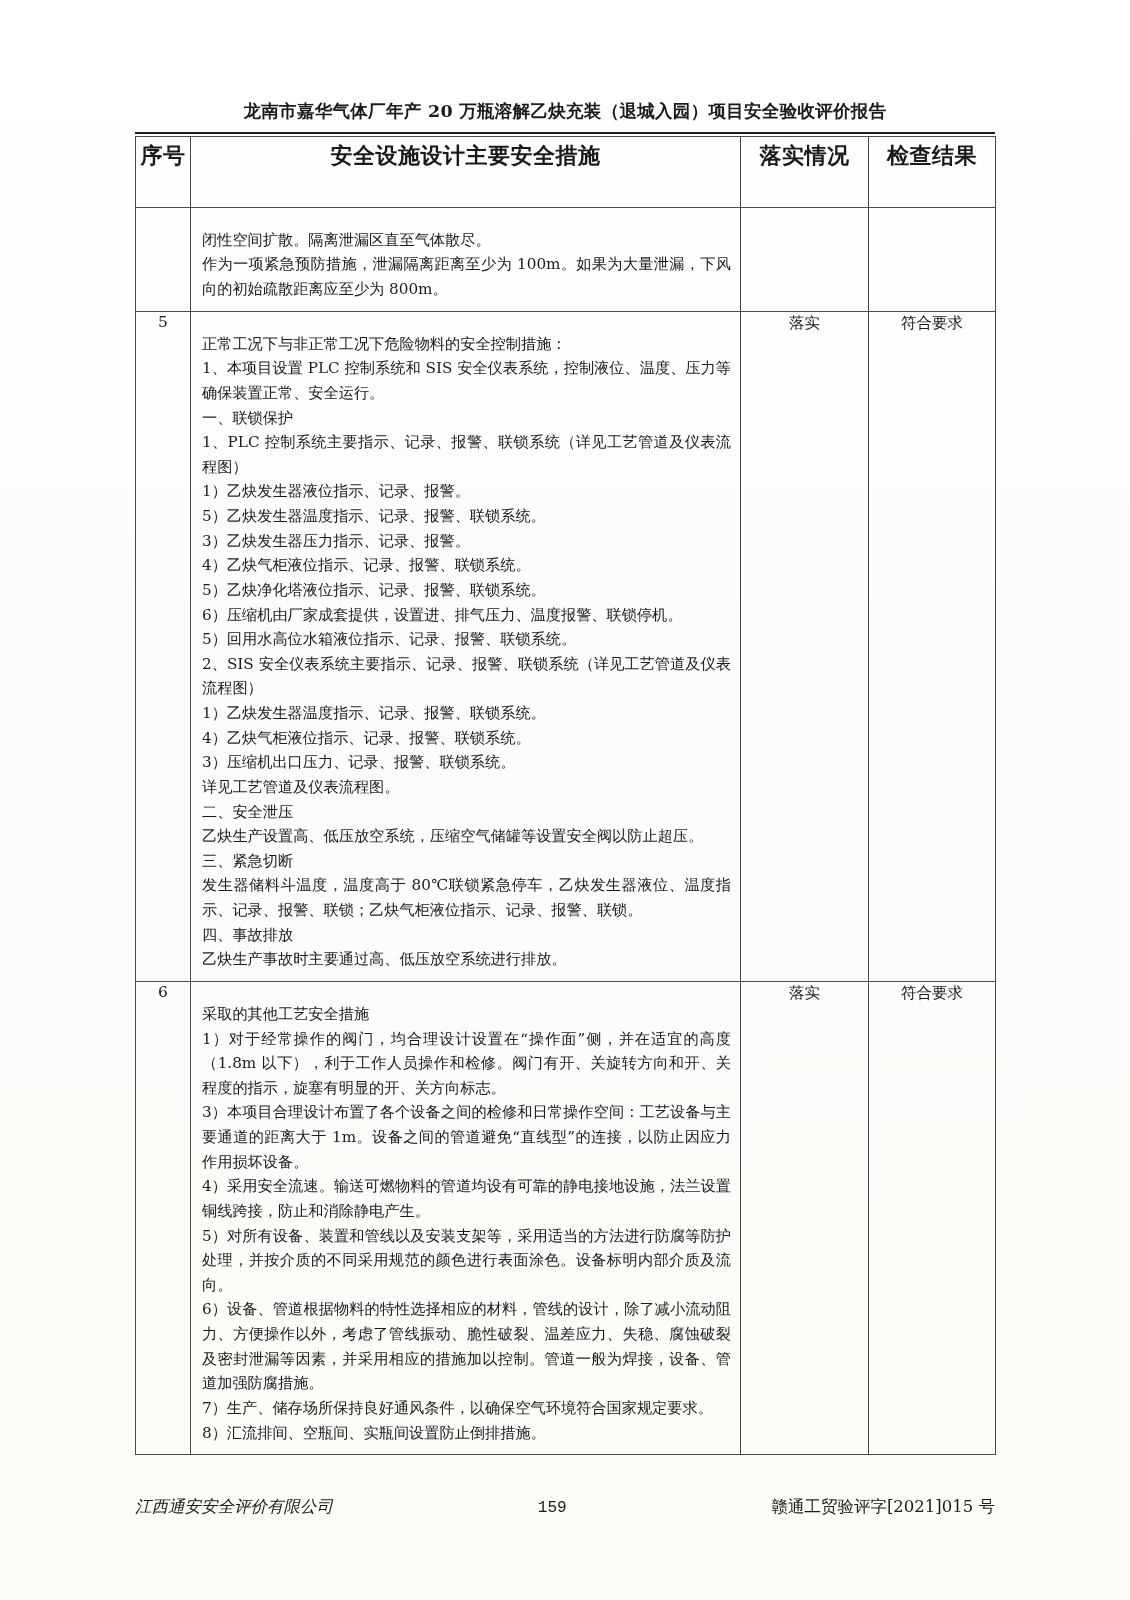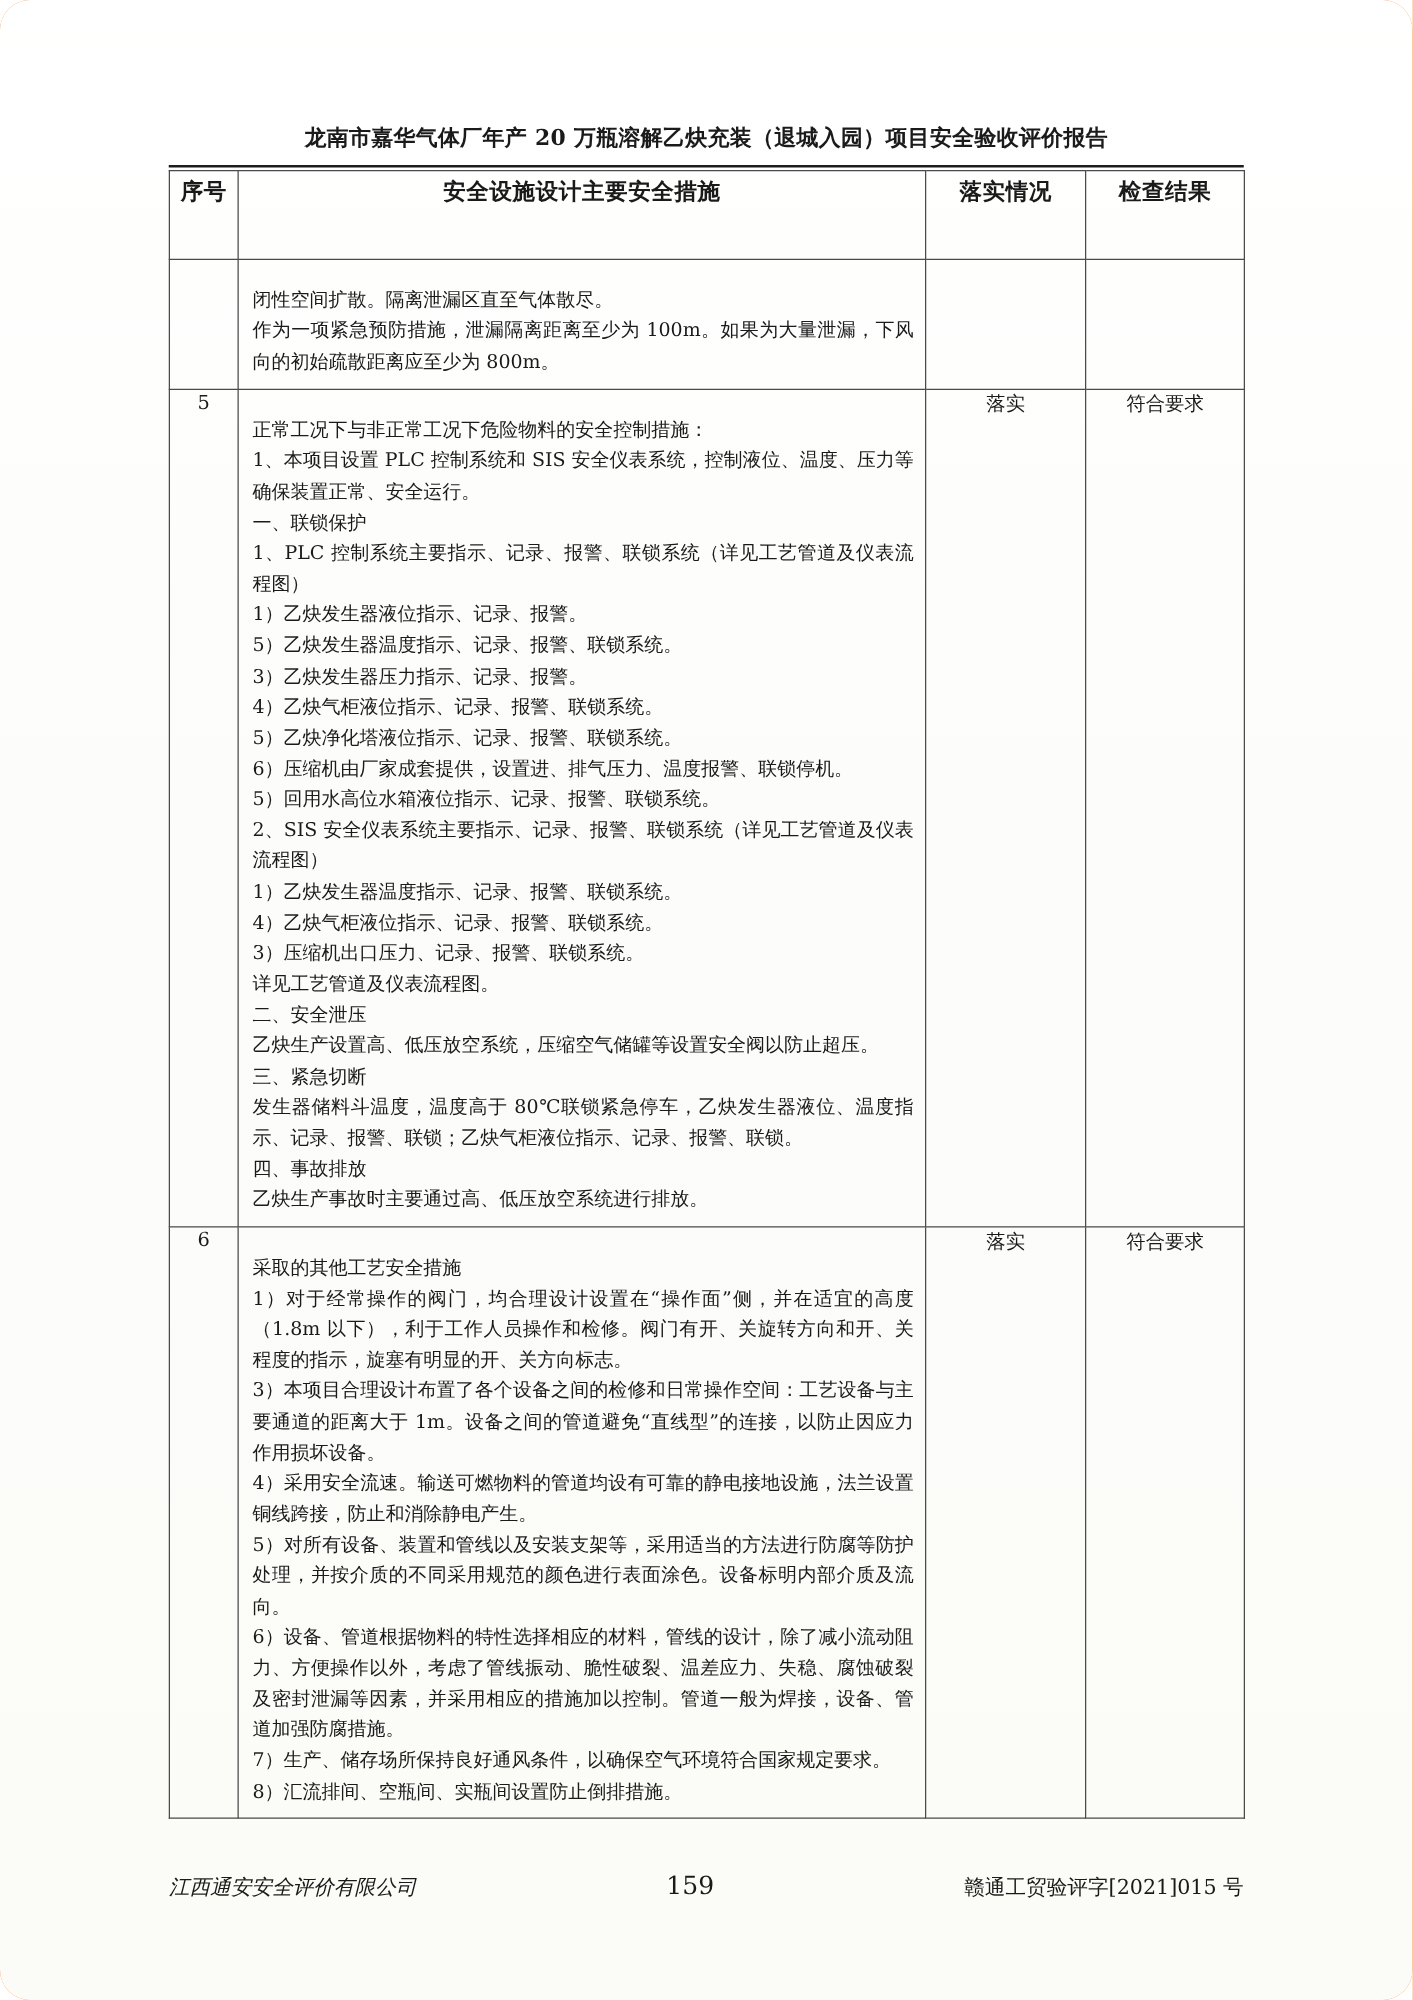--- a/index.html
+++ b/index.html
@@ -4,25 +4,24 @@
 <style>
   html, body {
     margin: 0;
     padding: 0;
     background: #ffffff;
   }
   .page {
     position: relative;
     width: 1130px;
     height: 1600px;
-    background: #f97316;
+    background: #86efac;
     overflow: hidden;
     font-family: "DejaVu Serif", "Liberation Serif", serif;
     color: #1a1a1a;
-    border-radius: 24px;
   }
   
   .page::before {
     content: "";
     position: absolute;
     inset: 0;
     background: linear-gradient(180deg, #ffffff 0%, #fcfcfa 40%, #fbfbf8 100%);
     pointer-events: none;
     z-index: 0;
   }
@@ -64,21 +63,21 @@
     background: transparent;
   }
   col.c-no      { width: 55px; }
   col.c-measure { width: 550px; }
   col.c-impl    { width: 128px; }
   col.c-result  { width: 127px; }
 
   thead th {
     text-align: center;
     vertical-align: middle;
-    font-size: 18px;
+    font-size: 22px;
     font-weight: bold;
     height: 62px;
     padding: 4px 2px;
     letter-spacing: 0.5px;
   }
 
   td.no-cell,
   td.impl-cell,
   td.result-cell {
     text-align: center;
@@ -106,21 +105,21 @@
     left: 135px;
     top: 1496px;
     width: 860px;
     display: flex;
     align-items: baseline;
     justify-content: space-between;
     font-size: 16.5px;
     z-index: 1;
   }
   .footer-left  { text-align: left; font-style: italic; }
-  .footer-center{ flex: 0 0 auto; font-size: 20px; }
+  .footer-center{ flex: 0 0 auto; font-size: 16px; font-family: Liberation Mono, monospace; }
   .footer-right { }
 </style>
 </head>
 <body>
 
 <div class="page">
 
   <div class="sheet">
 
     <div class="doc-header">龙南市嘉华气体厂年产 20 万瓶溶解乙炔充装（退城入园）项目安全验收评价报告</div>

